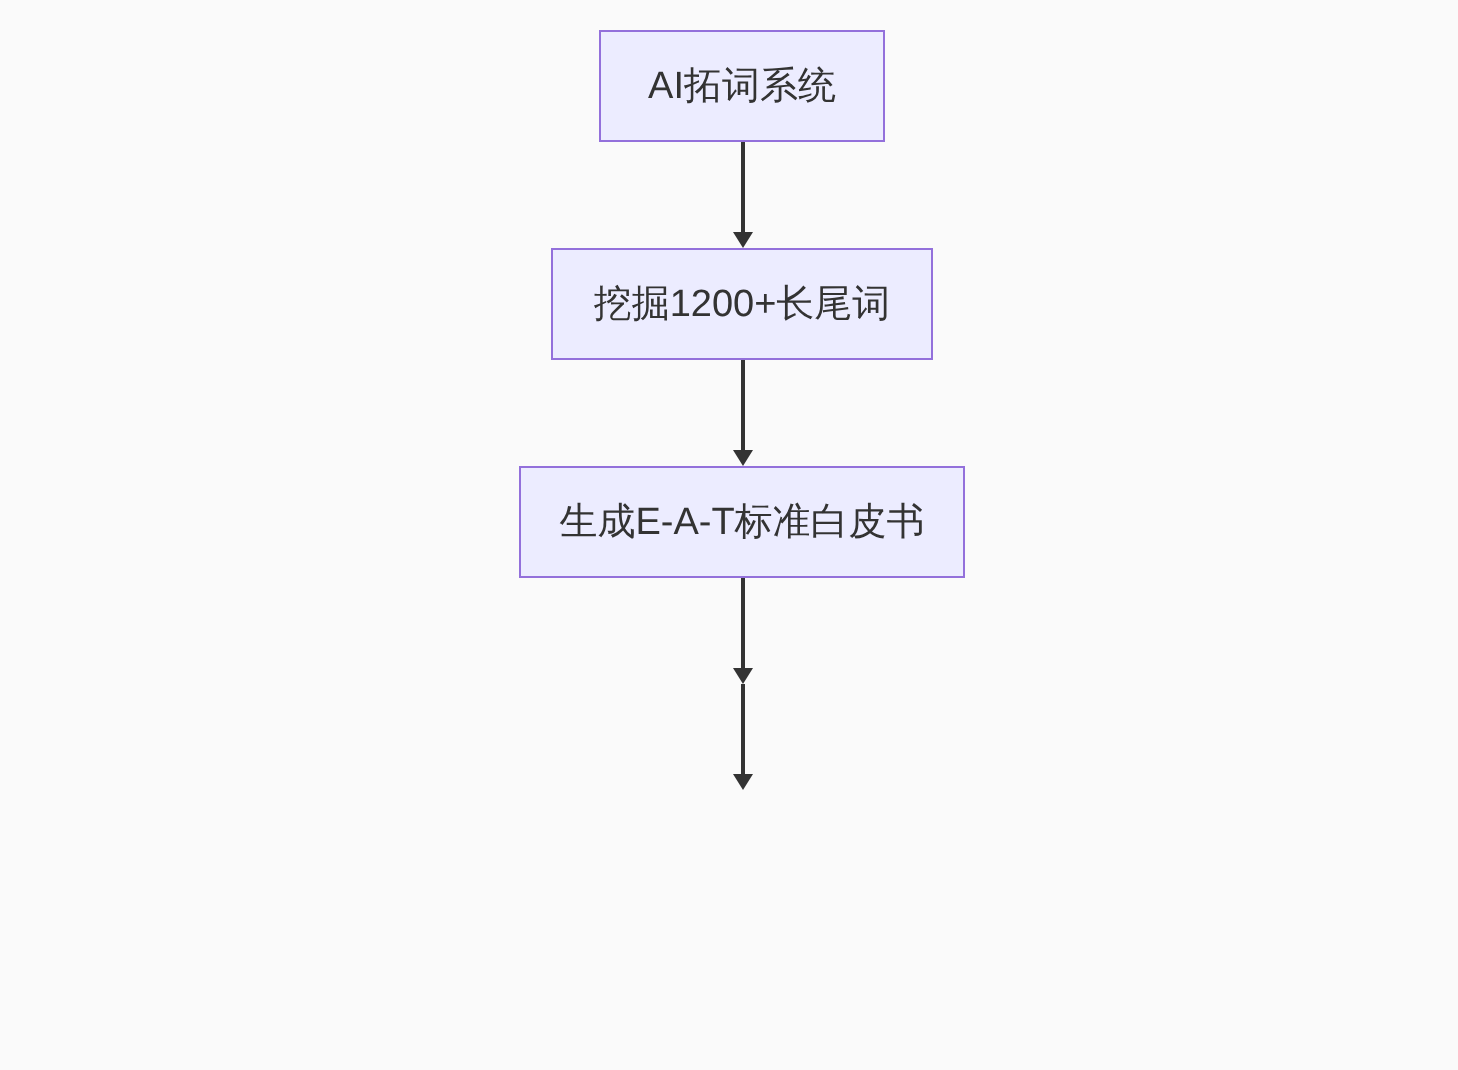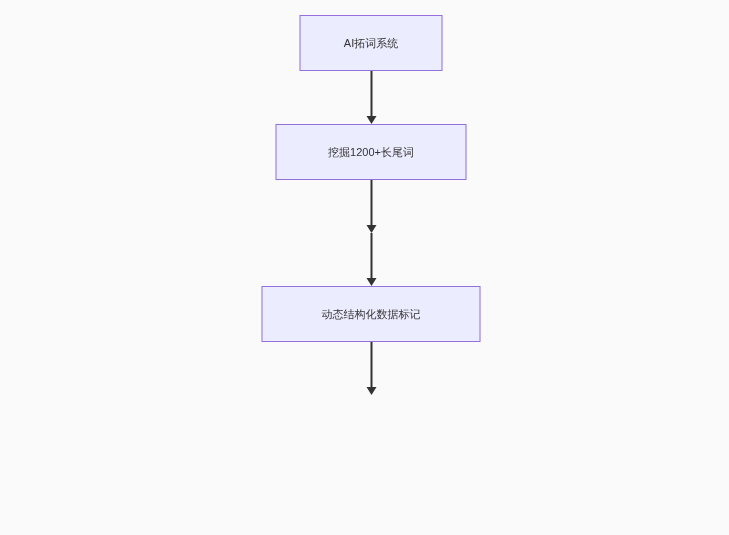--- a/index.html
+++ b/index.html
@@ -34,21 +34,21 @@
     box-sizing: border-box;
     height: 56px;
     min-width: 120px;
     padding: 0 14px;
     background: #ececff;
     border: 1px solid #9370db;
     display: flex;
     align-items: center;
     justify-content: center;
     white-space: nowrap;
-    font-size: 11px;
+    font-size: 19px;
     color: #333333;
     text-align: center;
   }
   .flow-node.w1 { min-width: 143px; }
   .flow-node.w2 { min-width: 191px; }
   .flow-node.w3 { min-width: 223px; }
   .flow-node.w4 { min-width: 219px; }
   .flow-node.w5 { min-width: 235px; }
   .flow-arrow {
     height: 53px;
@@ -87,29 +87,29 @@
 
     <div class="flow-node w2">
       <span>挖掘1200+长尾词</span>
     </div>
 
     <div class="flow-arrow">
       <div class="arrow-line"></div>
       <div class="arrowhead-down"></div>
     </div>
 
+    <div class="flow-node w3">
+      <span>生成E-A-T标准白皮书</span>
+    </div>
 
     <div class="flow-arrow">
       <div class="arrow-line"></div>
       <div class="arrowhead-down"></div>
     </div>
 
-    <div class="flow-node w4">
-      <span>动态结构化数据标记</span>
-    </div>
 
     <div class="flow-arrow">
       <div class="arrow-line"></div>
       <div class="arrowhead-down"></div>
     </div>
 
 
   </div>
 </div>
 

